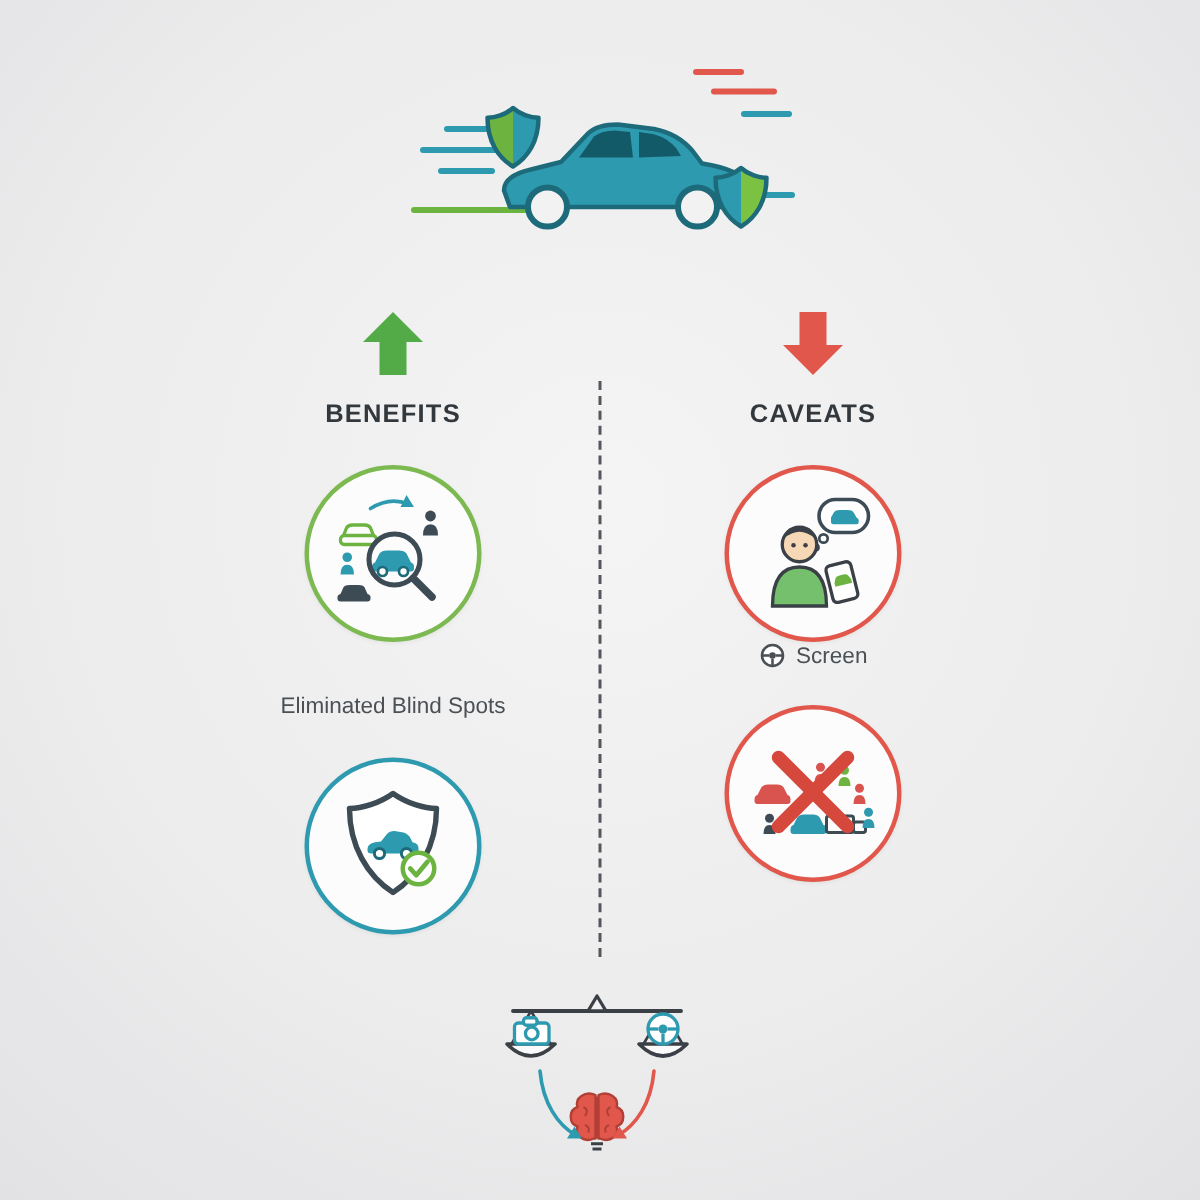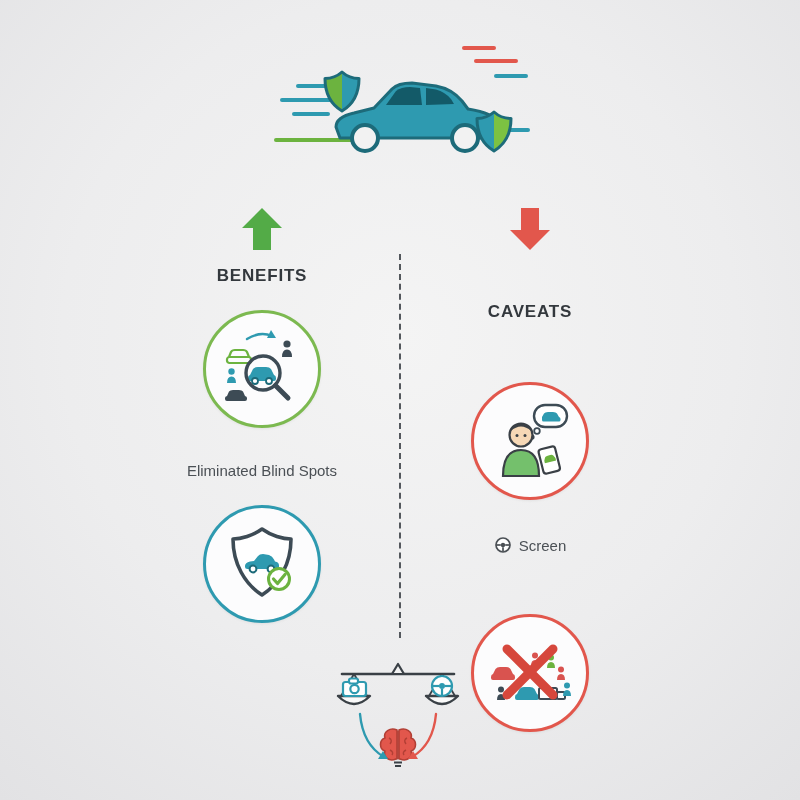--- a/index.html
+++ b/index.html
@@ -5,21 +5,21 @@
   * { margin:0; padding:0; box-sizing:border-box; }
   html,body { width:800px; height:800px; overflow:hidden; }
   .canvas {
     position:relative; width:800px; height:800px; overflow:hidden;
     background: radial-gradient(circle at 50% 42%, #f4f4f4 0%, #ededee 55%, #e2e2e4 100%);
     font-family:"Liberation Sans", sans-serif; color:#3c4247;
   }
   .hero { position:absolute; left:268px; top:36px; width:264px; height:132px; }
   .col { position:absolute; top:208px; width:224px; display:flex; flex-direction:column; align-items:center; }
   .col.benefits { left:150px; }
-  .col.caveats  { left:418px;gap:36px; }
+  .col.caveats  { left:430px; }
   .col-title { margin-top:16px; font-size:17px; font-weight:bold; letter-spacing:0.8px; color:#33383d; }
   .badge {
     margin-top:24px; width:118px; height:118px; border-radius:50%;
     background:#fcfcfd; display:flex; align-items:center; justify-content:center;
     box-shadow:0 1px 3px rgba(0,0,0,0.06);
   }
   .badge.green { border:3px solid #7cb950; }
   .badge.teal  { border:3px solid #2e9ab0; }
   .badge.red   { border:3px solid #e2574c; }
   .item-label { margin-top:32px; font-size:15px; color:#4b5055; text-align:center; line-height:1.4; }

